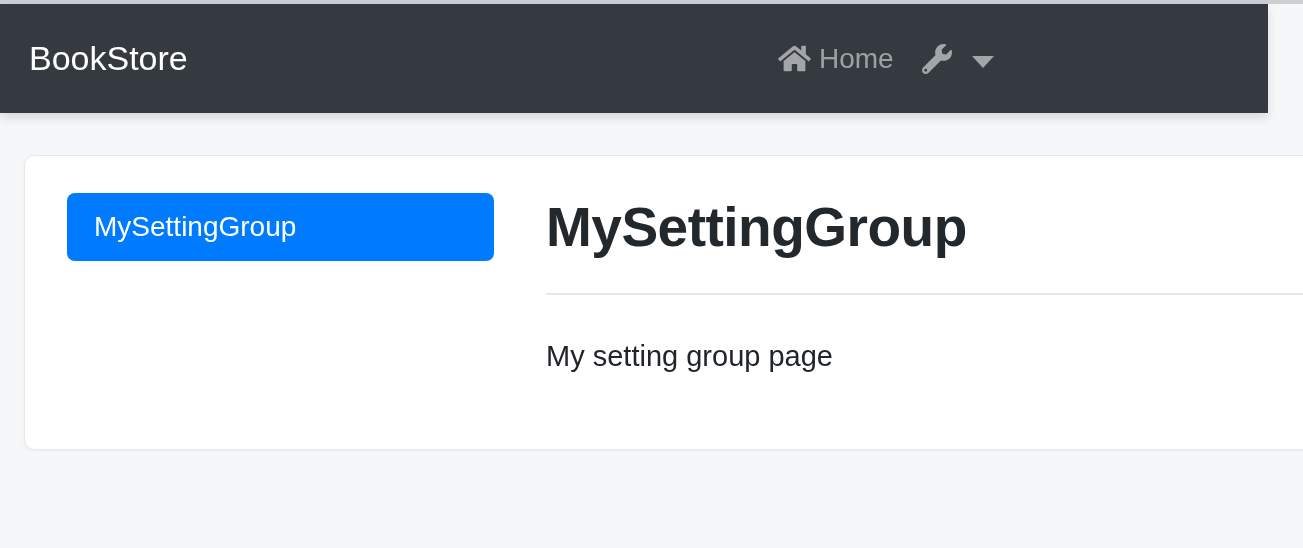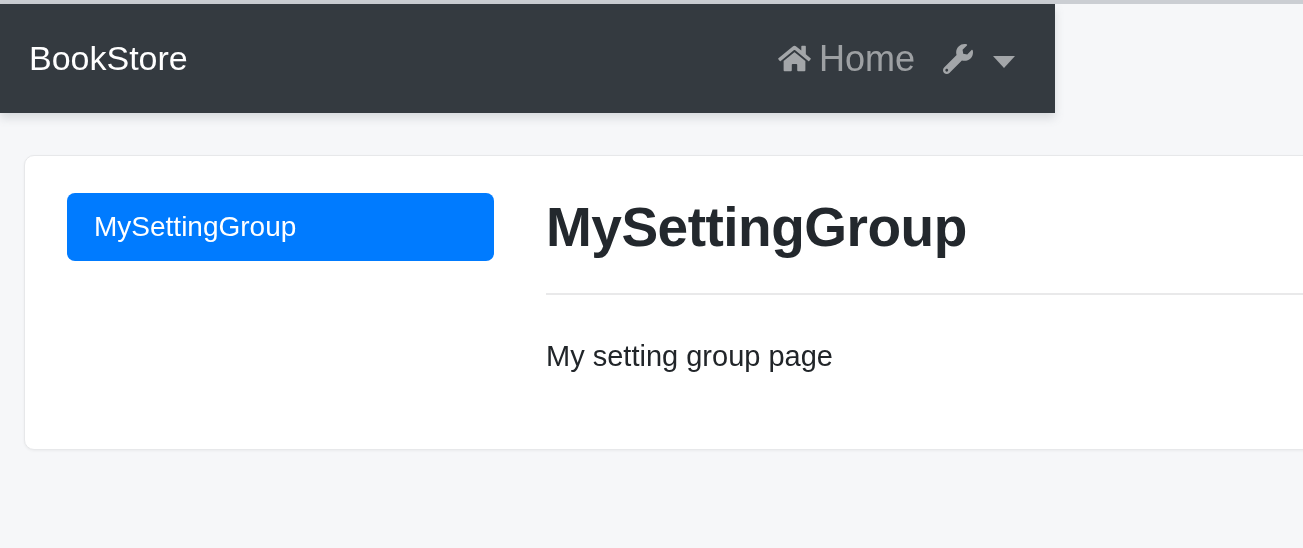--- a/index.html
+++ b/index.html
@@ -10,38 +10,38 @@
     background: #f6f7f9;
     position: relative;
   }
   
   .top-strip {
     position: absolute; top: 0; left: 0; width: 1303px; height: 4px;
     background: #cbced3;
   }
   
   .navbar {
-    position: absolute; top: 4px; left: 0; width: 1055px; height: 109px;
+    position: absolute; top: 4px; left: 0; width: 1268px; height: 109px;
     background: #343a40;
     box-shadow: 0 5px 9px rgba(90, 100, 110, 0.20);
     z-index: 2;
   }
   .brand {
     position: absolute; left: 29px; top: 0; height: 100%;
     display: flex; align-items: center;
     color: #ffffff; font-size: 34px; font-weight: 400;
     text-decoration: none; cursor: pointer;
   }
   .nav-links {
     position: absolute; left: 778px; top: 0; height: 100%;
     display: flex; align-items: center; gap: 28px;
   }
   .nav-link {
     display: flex; align-items: center;
-    color: rgba(255,255,255,0.52); font-size: 36px; font-weight: 400;
+    color: rgba(255,255,255,0.52); font-size: 28px; font-weight: 400;
     text-decoration: none; cursor: pointer; white-space: nowrap;
   }
   .nav-link .nav-icon { margin-right: 8px; display: inline-flex; }
   .nav-icon svg { fill: rgba(255,255,255,0.55); }
   .caret-down {
     display: inline-block; margin-left: 12px; margin-top: 6px;
     width: 0; height: 0;
     border-left: 11px solid transparent;
     border-right: 11px solid transparent;
     border-top: 12px solid rgba(255,255,255,0.55);

